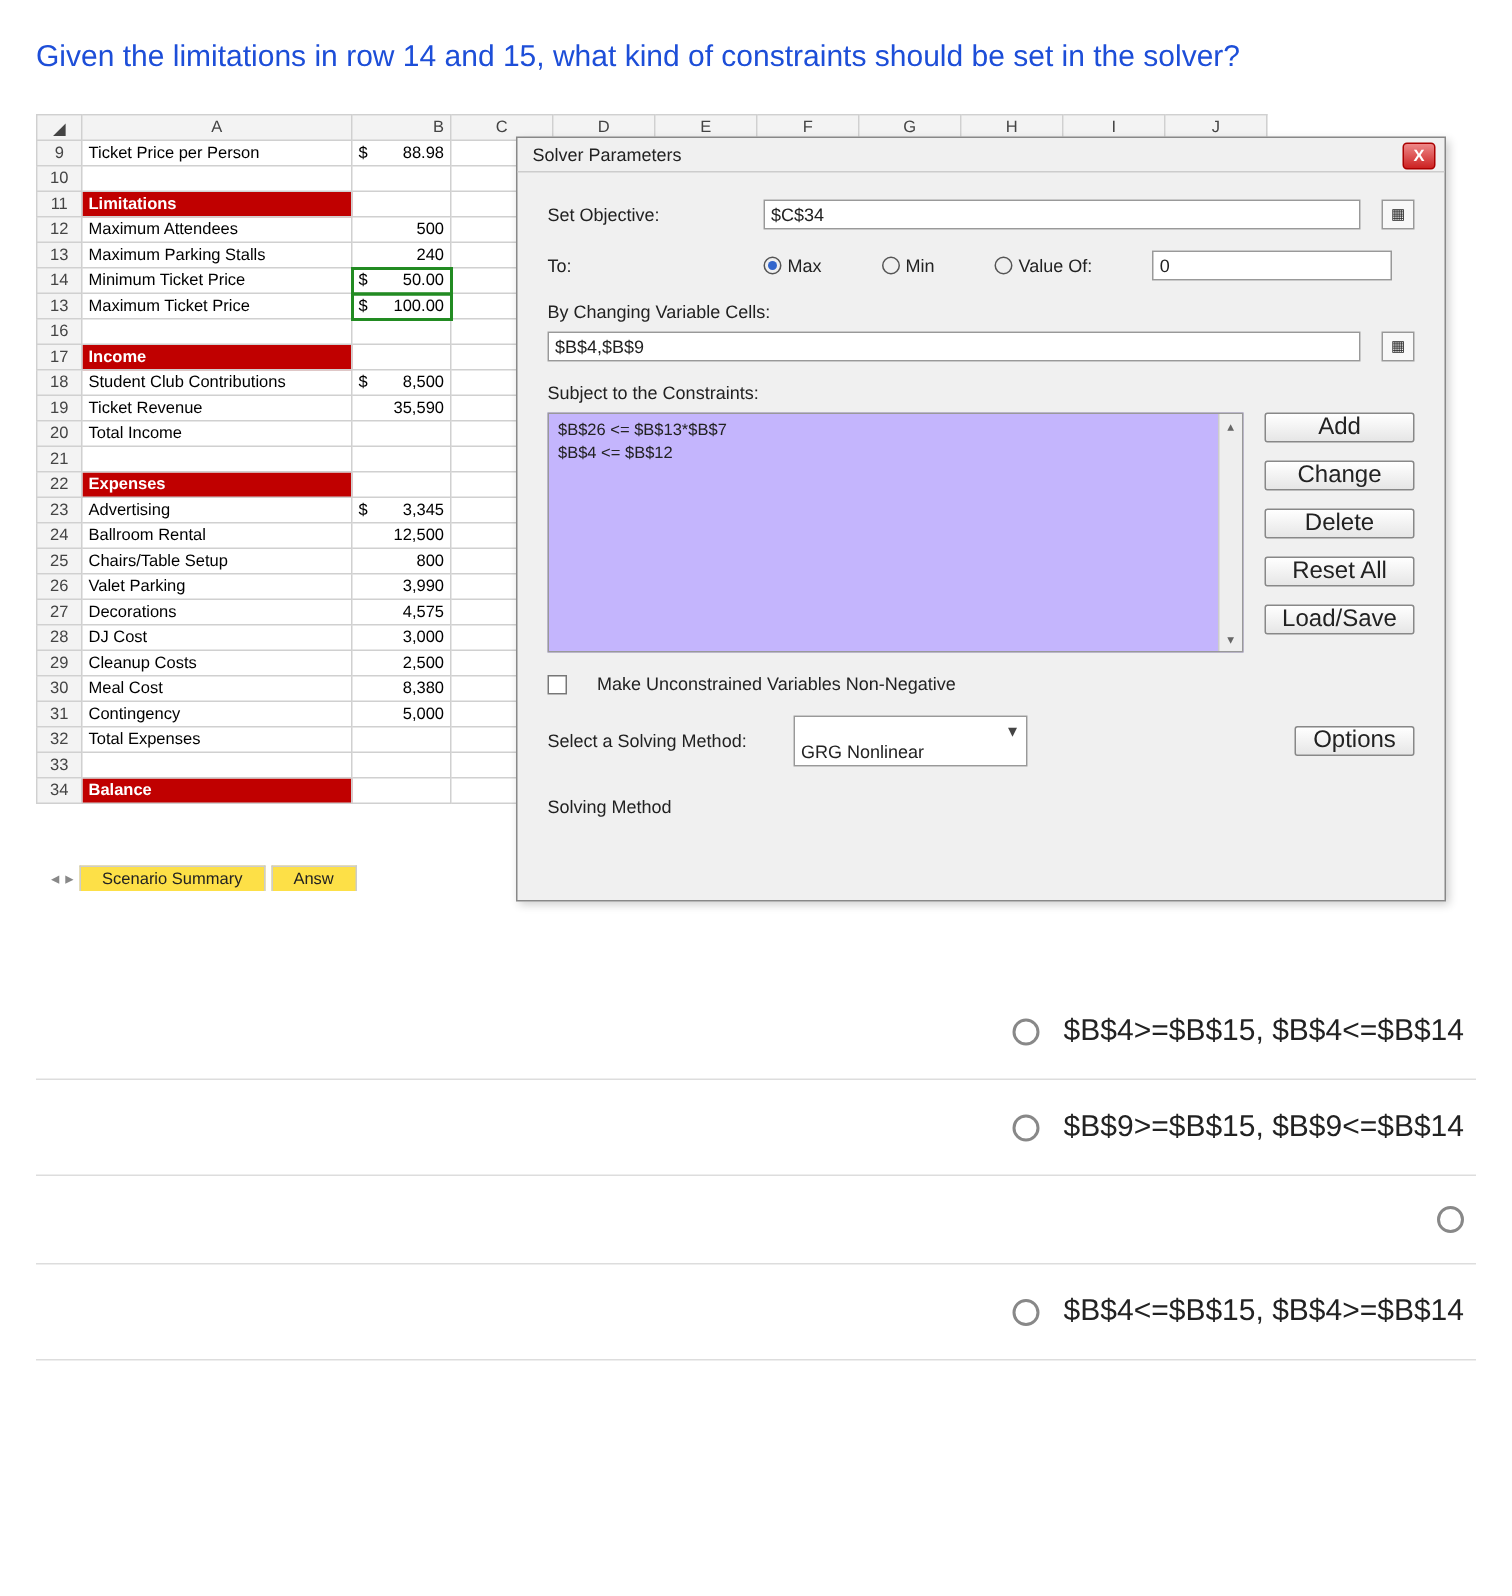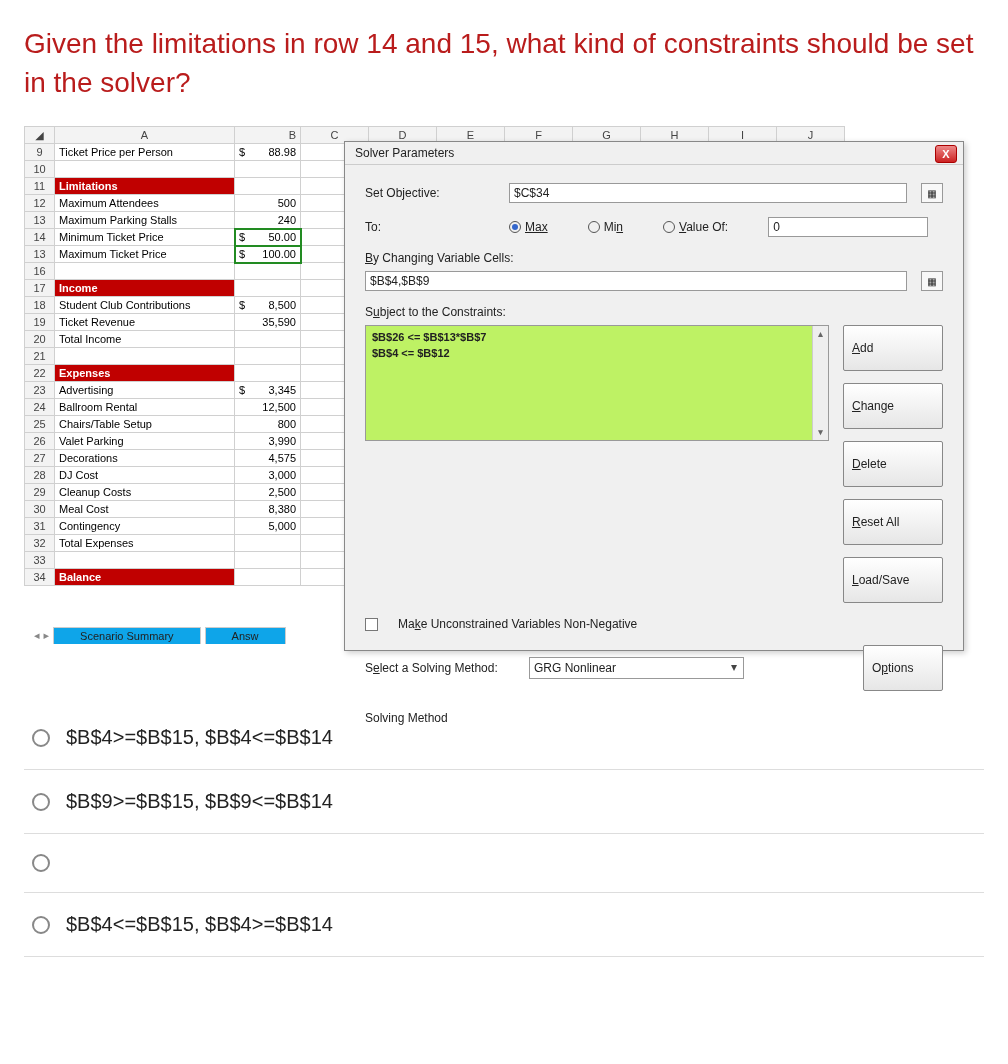--- a/index.html
+++ b/index.html
@@ -1,55 +1,55 @@
 <!DOCTYPE html>
 <html><head>
 <meta charset="utf-8">
 <style>
   * { box-sizing: border-box; margin: 0; padding: 0; }
   body { font-family: Arial, sans-serif; font-size: 14px; color: #222; background: #fff; padding: 24px; }
-  .question { font-size: 28px; font-weight: 400; margin-bottom: 24px; line-height: 1.4; color: #b91c1c; }
+  .question { font-size: 20px; font-weight: 400; margin-bottom: 24px; line-height: 1.4; color: #1d4ed8; }
   .image-area { border: 0; padding: 0; margin-bottom: 40px; position: relative; height: 540px; width: 960px; }
   
   .sheet { position: absolute; top: 0; left: 0; font-size: 11px; border-collapse: collapse; color: #000; }
   .sheet th, .sheet td { border: 1px solid #d0d0d0; height: 17px; padding: 0 4px; text-align: left; background: #fff; min-width: 30px; }
   .sheet th { background: #f3f3f3; text-align: center; font-weight: normal; color: #444; }
   .sheet .rowhdr { background: #f3f3f3; text-align: center; width: 26px; font-weight: normal; color: #444; }
   .sheet .colA { width: 180px; }
   .sheet .colB { width: 66px; text-align: right; }
   .sheet .colC, .sheet .colD, .sheet .colE, .sheet .colF, .sheet .colG, .sheet .colH, .sheet .colI, .sheet .colJ { width: 68px; }
   .sect { background: #c00000 !important; color: #fff; font-weight: bold; }
   .sel1 { outline: 2px solid #228b22; outline-offset: -1px; }
   .tabbar { position: absolute; bottom: 22px; left: 10px; font-size: 11px; display:flex; align-items:center; gap:4px;}
   .tabbar .nav { color:#888; }
-  .tabbar .tab { padding: 2px 26px; border: 1px solid #ccc; border-bottom: none; background:#0ea5e9; }
+  .tabbar .tab { padding: 2px 14px; border: 1px solid #ccc; border-bottom: none; background:#fde047; }
   
   .dialog { position: absolute; top: 15px; left: 320px; width: 620px; height: 510px; background: #f0f0f0; border: 1px solid #888; border-radius: 0; font-size: 12px; box-shadow: 2px 2px 6px rgba(0,0,0,0.2); }
   .dlg-title { padding: 4px 10px; font-weight: normal; border-bottom:1px solid #ccc; position:relative; }
   .dlg-close { position:absolute; right:6px; top:3px; width:22px; height:18px; background:linear-gradient(#e88,#c22); color:#fff; text-align:center; border:1px solid #a00; border-radius:3px; font-size:11px; line-height:16px; font-weight:bold;}
   .dlg-body { padding: 18px 20px; }
   .row { display:flex; align-items:center; margin-bottom:14px; gap:14px;}
   .lbl { width:130px; }
   .inp { flex:1; background:#fff; border:1px solid #999; padding:2px 4px; height:20px; font-size:12px; }
   .minibtn { width:22px; height:20px; border:1px solid #999; background:#f8f8f8; display:flex; align-items:center; justify-content:center; font-size:10px;}
   .radio { display:flex; align-items:center; gap:4px; margin-right:26px; }
   .radio .dot { width:12px; height:12px; border-radius:50%; border:1px solid #555; display:inline-flex; align-items:center; justify-content:center;}
   .radio .dot.on::after { content:""; width:6px; height:6px; border-radius:50%; background:#36c; }
-  .listbox { background:#bef264; border:1px solid #999; height:116px; padding:4px 6px; font-size:11px; line-height:1.4; overflow:auto; position:relative;font-weight:bold;}
+  .listbox { background:#c4b5fd; border:1px solid #999; height:160px; padding:4px 6px; font-size:11px; line-height:1.4; overflow:auto; position:relative;}
   .scrollbar { position:absolute; right:0; top:0; bottom:0; width:16px; background:#eee; border-left:1px solid #ccc;}
   .scrollbar .up, .scrollbar .down { height:16px; text-align:center; font-size:9px; color:#666; line-height:16px;}
   .btncol { display:flex; flex-direction:column; gap:12px; width:100px; }
-  .btn { border:1px solid #888; background:linear-gradient(#fff,#e6e6e6); padding:15px 8px; font-size:12px; border-radius:2px;}
-  .u { text-decoration: underline; }
+  .btn { border:1px solid #888; background:linear-gradient(#fff,#e6e6e6); padding:0 8px; text-align:center; font-size:16px; border-radius:2px;}
+  .u { }
   .checkbox { width:13px; height:13px; border:1px solid #777; background:#fff; display:inline-block; vertical-align:middle; margin-right:6px;}
-  .select { background:#fff; border:1px solid #999; padding:3px 4px; height:22px; width:215px; position:relative;}
+  .select { background:#fff; border:1px solid #999; padding:16px 4px; height:22px; width:156px; position:relative;}
   .select::after { content:"▾"; position:absolute; right:6px; top:2px; color:#444;}
   
   .options { margin-top: 20px; }
-  .opt { display:flex; align-items:center; gap:16px; padding: 20px 8px; border-bottom: 1px solid #ddd; font-size: 20px; }
+  .opt { display:flex; align-items:center; gap:16px; padding: 20px 8px; border-bottom: 1px solid #ddd; font-size: 20px; justify-content: flex-end; }
   .opt .circle { width:18px; height:18px; border:2px solid #888; border-radius:50%; flex-shrink:0;}
 </style>
 </head>
 <body>
 
 <div class="question">Given the limitations in row 14 and 15, what kind of constraints should be set in the solver?</div>
 
 <div class="image-area">
 
   <table class="sheet">

